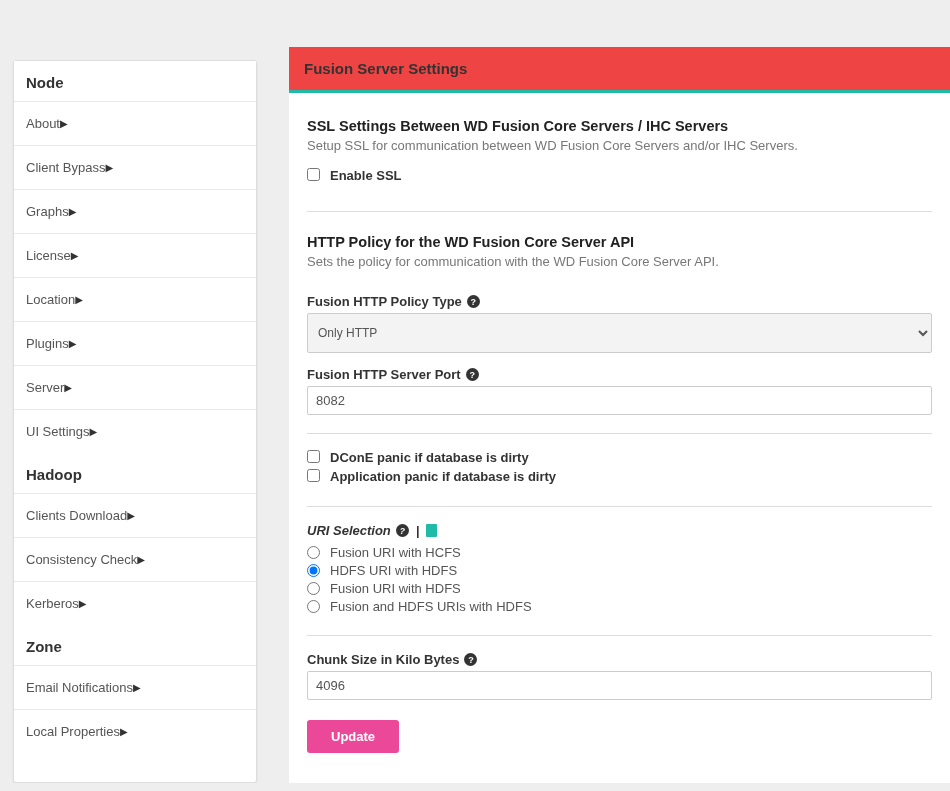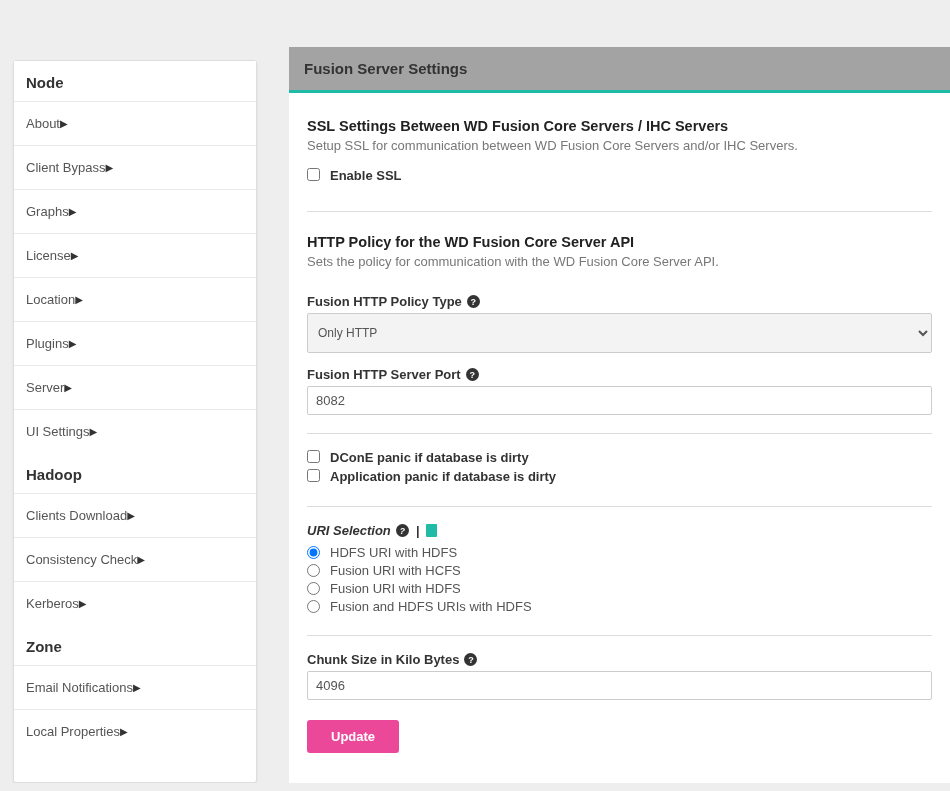--- a/index.html
+++ b/index.html
@@ -32,21 +32,21 @@
       align-items: center;
       padding: 14px 12px;
       border-top: 1px solid #eaeaea;
       color: #555;
       cursor: pointer;
       font-size: 13px;
     }
     .sidebar-item .arrow { font-size: 10px; color: #333; }
     .main { flex: 1; background: transparent; }
     .main-header {
-      background: #a3a3a3;
+      background: #ef4444;
       border-bottom: 3px solid #1fbba6;
       padding: 13px 15px;
       font-weight: bold;
       font-size: 15px;
       color: #333;
     }
     .main-body { background: #fff; padding: 25px 18px 30px 18px; }
     .section { border-bottom: 1px solid #ddd; padding-bottom: 24px; margin-bottom: 22px; }
     .section:last-of-type { border-bottom: none; }
     .section-title { font-weight: bold; font-size: 14.5px; color: #222; margin-bottom: 4px; }
@@ -228,26 +228,26 @@
         </div>
 
         <div class="subsection">
           <div class="field-label" style="margin-top:0;font-style:italic;">
             <span>URI Selection</span>
             <span class="help-circle">?</span>
             <span class="pipe">|</span>
             <span class="book-icon"></span>
           </div>
           <div class="radio-row">
+              <input type="radio" name="uri" style="">
+              <label>Fusion URI with HCFS</label>
+            </div>
+          <div class="radio-row">
               <input type="radio" name="uri" checked="" style="">
               <label>HDFS URI with HDFS</label>
-            </div>
-          <div class="radio-row">
-              <input type="radio" name="uri" style="">
-              <label>Fusion URI with HCFS</label>
             </div>
           <div class="radio-row">
               <input type="radio" name="uri" style="">
               <label>Fusion URI with HDFS</label>
             </div>
           <div class="radio-row">
               <input type="radio" name="uri" style="">
               <label>Fusion and HDFS URIs with HDFS</label>
             </div>
         </div>

